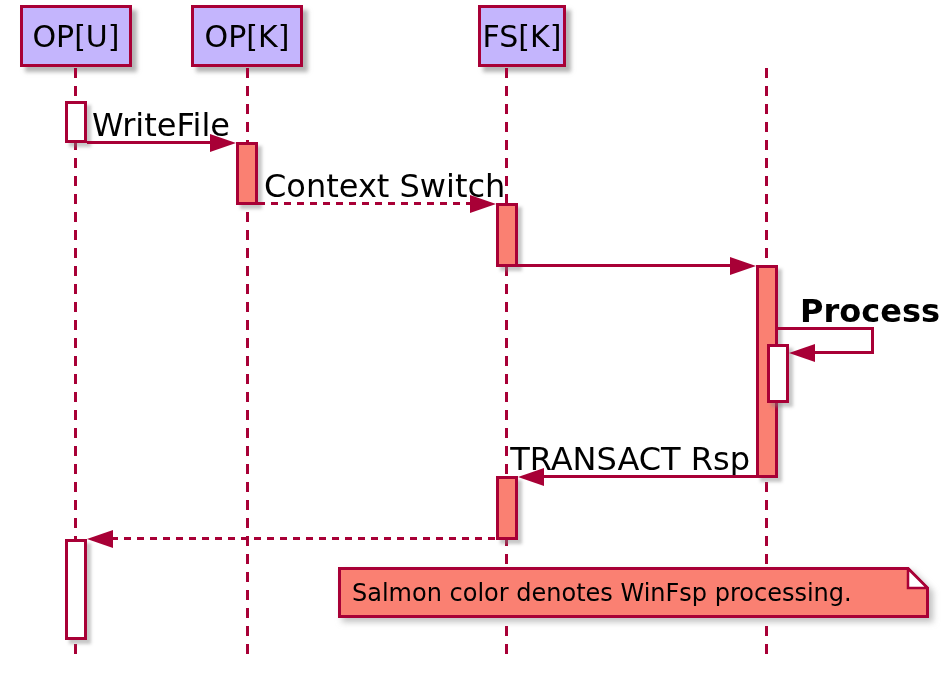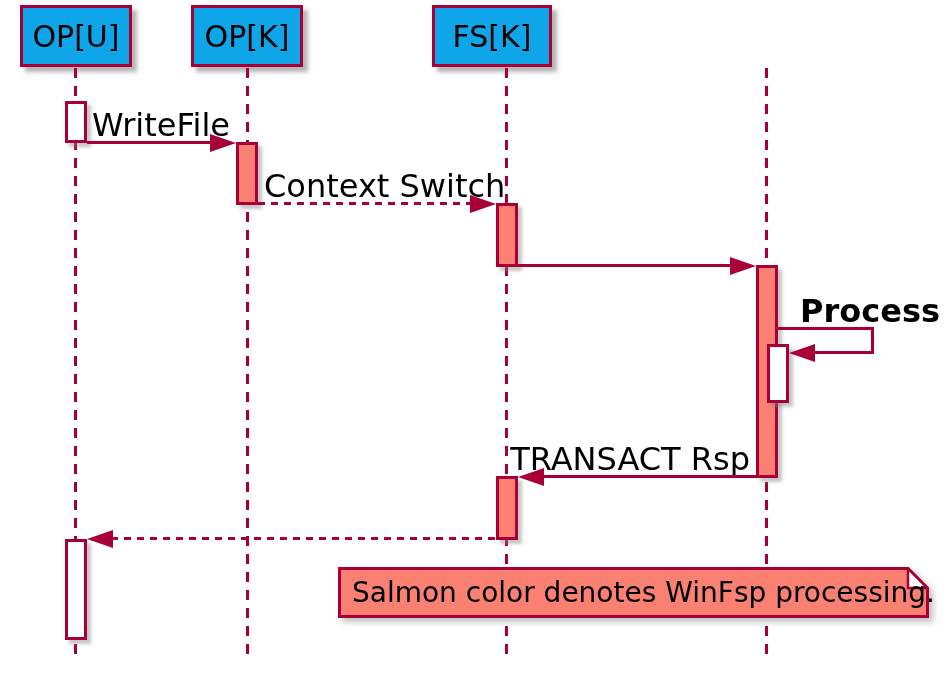--- a/index.html
+++ b/index.html
@@ -3,21 +3,21 @@
 <meta charset="utf-8">
 <style>
   html,body{margin:0;padding:0;background:#fff;}
   #canvas{
     position:relative;width:950px;height:682px;background:#ffffff;overflow:hidden;
     font-family:"DejaVu Sans","Liberation Sans",sans-serif;color:#000;
   }
   
   .pbox{
     position:absolute;top:5px;height:62px;box-sizing:border-box;
-    background:#0ea5e9;border:3px solid #A80036;
+    background:#c4b5fd;border:3px solid #A80036;
     display:flex;align-items:center;justify-content:center;
     font-size:30px;color:#000;
     box-shadow:5px 5px 4px rgba(120,120,120,.55);
   }
   
   .lifeline{
     position:absolute;width:3px;top:68px;height:586px;
     background:repeating-linear-gradient(180deg,#A80036 0 10px,transparent 10px 18px);
   }
   
@@ -45,35 +45,35 @@
   .mlabel{
     position:absolute;font-size:32px;line-height:28px;height:28px;
     white-space:nowrap;color:#000;
   }
   
   #note{position:absolute;left:338px;top:567px;width:591px;height:51px;}
   #note svg{position:absolute;left:0;top:0;filter:drop-shadow(4px 4px 3px rgba(130,130,130,.5));}
   #note .ntext{
     position:absolute;left:0;top:0;width:100%;height:100%;box-sizing:border-box;
     display:flex;align-items:center;padding-left:14px;
-    font-size:28px;white-space:nowrap;color:#000;
+    font-size:24px;white-space:nowrap;color:#000;
   }
 </style>
 </head>
 <body>
 
 <div id="canvas">
 
   <div class="pbox" style="left:20px;width:112px;">
     <span>OP[U]</span>
   </div>
   <div class="pbox" style="left:191px;width:112px;">
     <span>OP[K]</span>
   </div>
-  <div class="pbox" style="left:432px;width:120px;">
+  <div class="pbox" style="left:478px;width:88px;">
     <span>FS[K]</span>
   </div>
 
   <div class="lifeline" style="left:74px;"></div>
   <div class="lifeline" style="left:246px;"></div>
   <div class="lifeline" style="left:505px;"></div>
   <div class="lifeline" style="left:765px;"></div>
 
   <div class="bar white" style="left:65px;top:101px;height:42px;"></div>
   <div class="bar salmon" style="left:236px;top:142px;height:63px;"></div>

